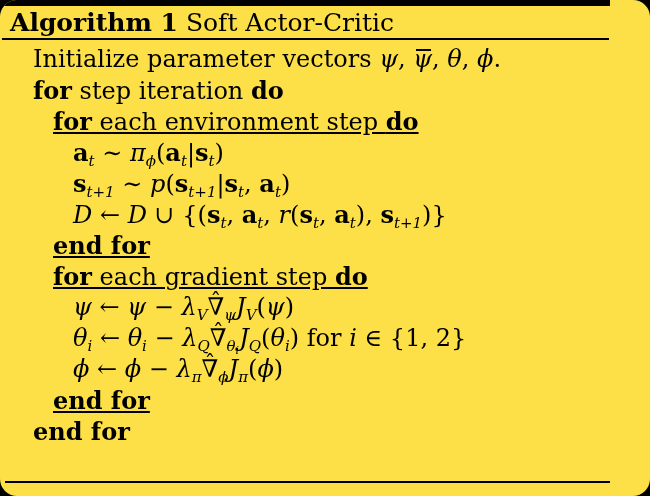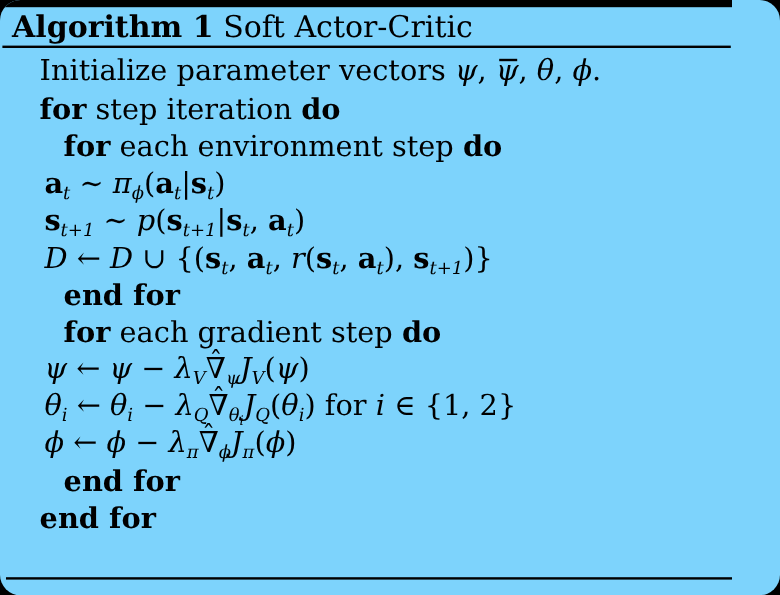--- a/index.html
+++ b/index.html
@@ -1,34 +1,34 @@
 <!DOCTYPE html>
 <html><head>
 <meta charset="utf-8">
 <style>
   html,body{
     margin:0;padding:0;width:650px;height:496px;background:#000;
     font-family:"DejaVu Serif","Liberation Serif",serif;
   }
   .card{
     position:absolute;left:0;top:0;width:650px;height:496px;
-    background:#7dd3fc;color:#000;border-radius:17px;overflow:hidden;
+    background:#fde047;color:#000;border-radius:17px;overflow:hidden;
   }
   .rule{position:absolute;background:#000;}
   .rule-top{left:0;top:0;width:610px;height:6px;}
   .rule-head{left:2px;top:38px;width:607px;height:2px;}
   .rule-bottom{left:5px;top:481px;width:605px;height:2px;}
   .algo-header{
     position:absolute;left:10px;top:8px;font-size:25px;line-height:29px;white-space:pre;
   }
   .algo-body{position:absolute;left:0;top:44px;width:548px;}
   .line{height:31px;line-height:31px;font-size:24px;white-space:pre;}
   .indent-0{padding-left:33px;}
-  .indent-1{padding-left:53px;}
-  .indent-2{padding-left:37px;}
+  .indent-1{padding-left:53px;text-decoration:underline;}
+  .indent-2{padding-left:73px;}
   .seg-kw{font-weight:bold;}
   .seg-bf{font-weight:bold;}
   .seg-it,.seg-cal{font-style:italic;}
   .seg-sub{font-style:italic;font-size:15px;line-height:0;vertical-align:-5px;}
   .seg-subsub{font-style:italic;font-size:11px;line-height:0;vertical-align:-8px;}
   .seg-bar{font-style:italic;position:relative;display:inline-block;}
   .seg-bar::before{
     content:"";position:absolute;left:3px;right:1px;top:5px;border-top:2px solid #000;
   }
   .seg-hat{position:relative;display:inline-block;}

